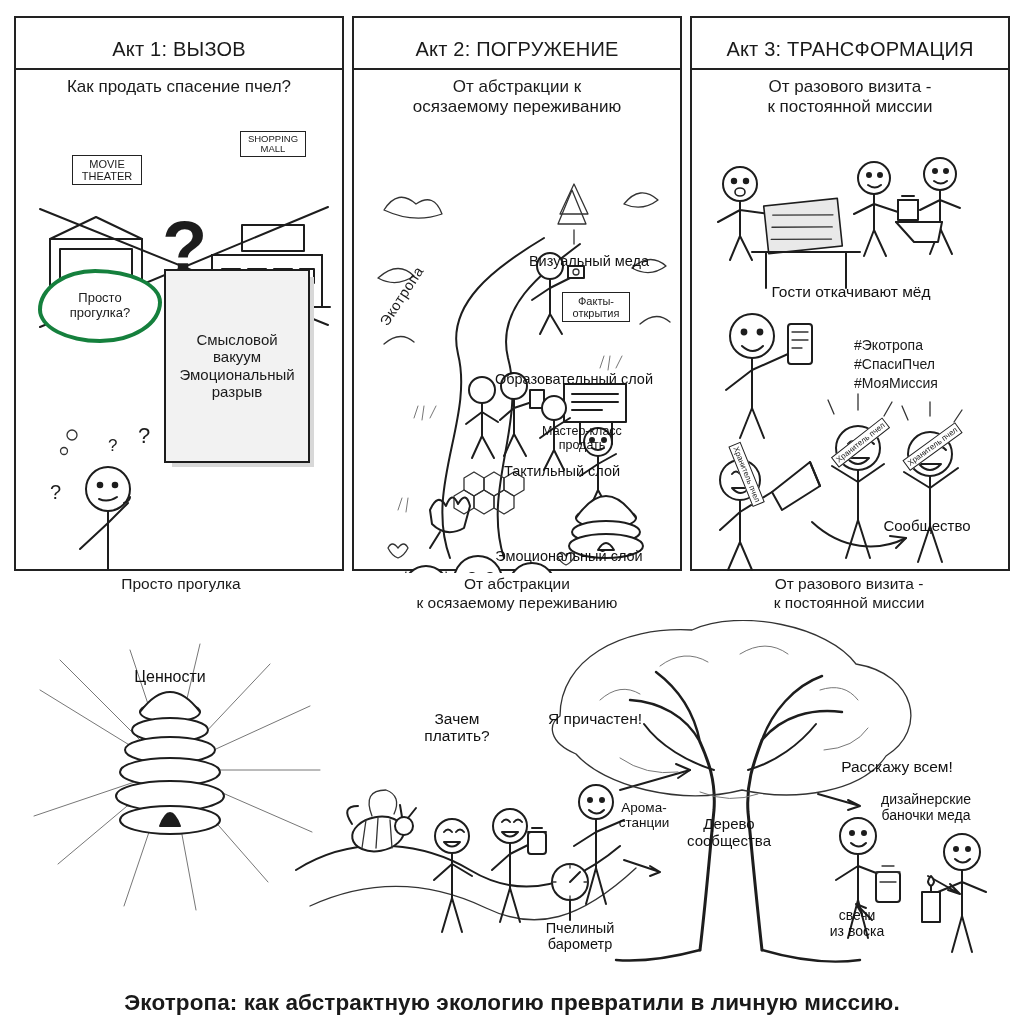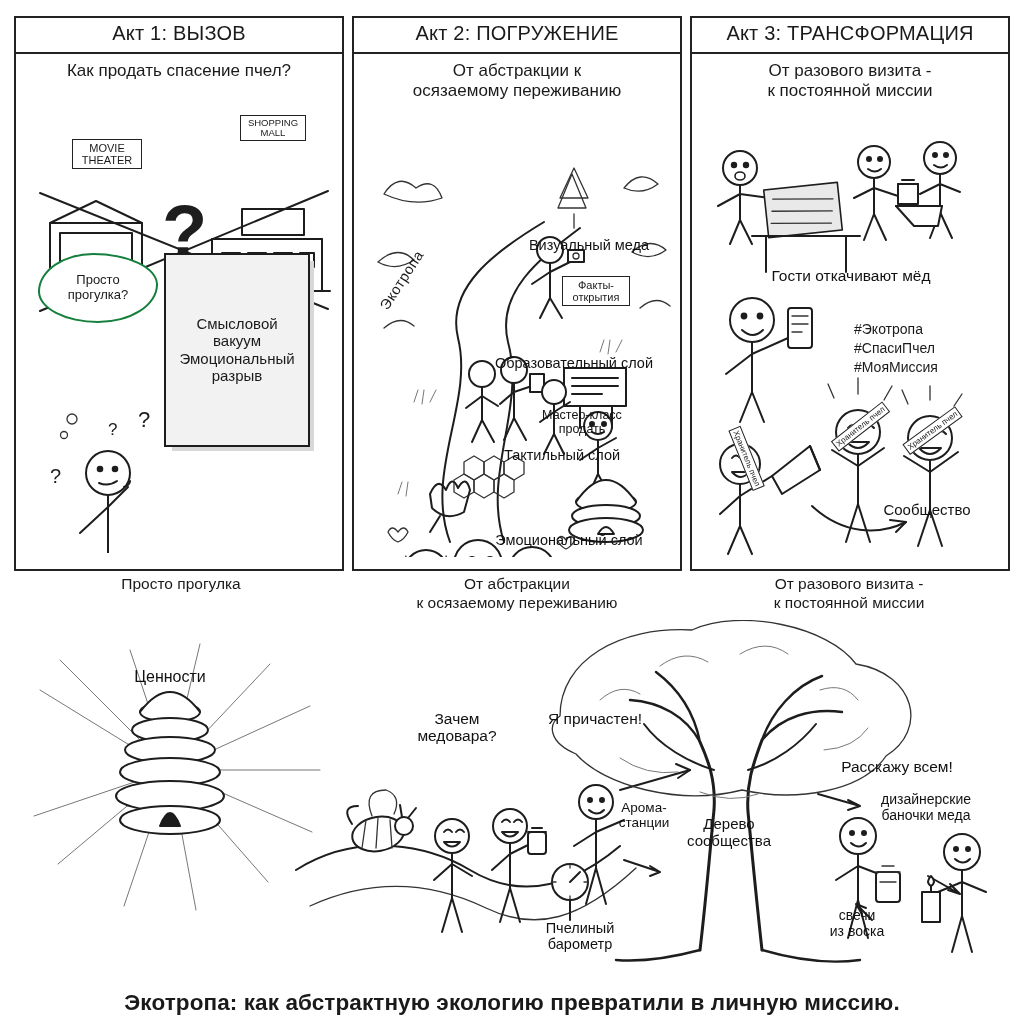--- a/index.html
+++ b/index.html
@@ -24,21 +24,21 @@
     background:#fff;
     position:relative;
     display:flex;flex-direction:column;
   }
   .panel.p1{width:330px;}
   .panel.p2{width:330px;}
   .panel.p3{width:320px;}
   .panel-title{
     text-align:center;
     font-size:20px;
-    padding:4px 0 7px;
+    padding:20px 0 7px;
     border-bottom:2px solid #222;
     letter-spacing:.2px;
   }
   .panel-sub{
     text-align:center;
     font-size:17px;
     padding:7px 16px 2px;
     line-height:1.15;
   }
   .panel-body{position:relative;flex:1;}
@@ -81,21 +81,21 @@
     position:absolute;
     border:1.6px solid #222;
     background:#fff;
     font-size:11px;
     text-align:center;
     line-height:1.1;
     padding:2px 3px;
   }
   .bubble{
     position:absolute;
-    border:2px solid #15803d;
+    border:4px solid #15803d;
     border-radius:46% 54% 50% 50%/55% 45% 55% 45%;
     background:#fff;
     font-size:13px;
     text-align:center;
     line-height:1.15;
     display:flex;align-items:center;justify-content:center;
     padding:4px 6px;
   }
   .hash{
     position:absolute;
@@ -537,21 +537,21 @@
         <path d="M955 239 q8 7 15 0"></path>
         <path d="M962 250 L962 296 M962 262 L938 272 M962 262 L986 272 M962 296 L952 332 M962 296 L972 332"></path>
         <rect x="922" y="272" width="18" height="30" class="fillw"></rect>
         <path d="M931 272 L931 262"></path>
         <path d="M931 256 q6 6 0 10 q-6 -4 0 -10 z" class="fillw"></path>
       </g>
     </svg>
 
     <div class="cap" style="left:110px;top:48px;width:120px;font-size:16px;">Ценности</div>
     <div class="cap" style="left:412px;top:90px;width:90px;font-size:15.5px;white-space:pre-line;">Зачем
-медовара?</div>
+платить?</div>
     <div class="cap" style="left:530px;top:90px;width:130px;font-size:15.5px;">Я причастен!</div>
     <div class="cap" style="left:604px;top:180px;width:80px;font-size:13.5px;white-space:pre-line;">Арома-
 станции</div>
     <div class="cap" style="left:674px;top:196px;width:110px;font-size:15px;white-space:pre-line;">Дерево
 сообщества</div>
     <div class="cap" style="left:812px;top:138px;width:170px;font-size:15.5px;">Расскажу всем!</div>
     <div class="cap" style="left:846px;top:172px;width:160px;font-size:14px;white-space:pre-line;">дизайнерские
 баночки меда</div>
     <div class="cap" style="left:812px;top:288px;width:90px;font-size:14px;white-space:pre-line;">свечи
 из воска</div>

